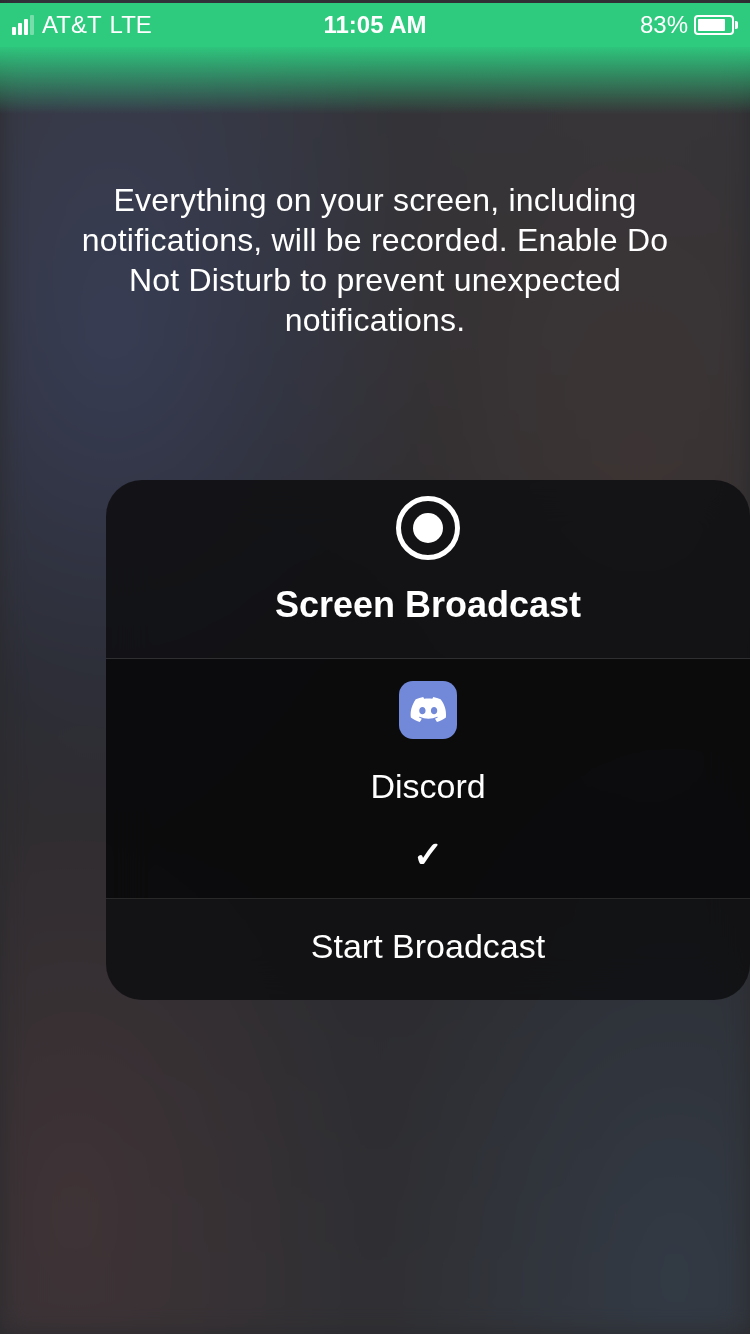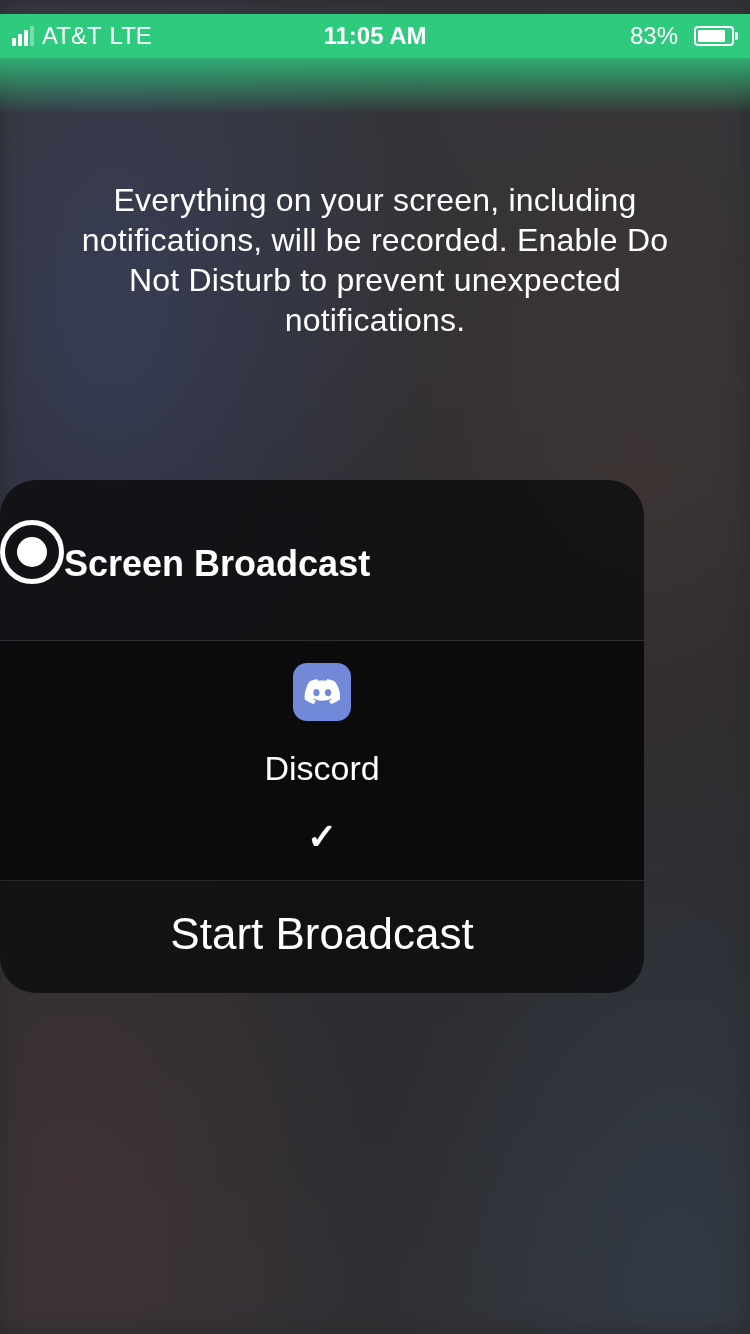--- a/index.html
+++ b/index.html
@@ -20,21 +20,21 @@
       inset: 0;
       background: radial-gradient(ellipse at 15% 25%, rgba(80,100,180,0.25) 0%, transparent 35%),
                   radial-gradient(ellipse at 85% 35%, rgba(120,80,60,0.2) 0%, transparent 40%),
                   radial-gradient(ellipse at 10% 90%, rgba(100,60,60,0.3) 0%, transparent 30%),
                   radial-gradient(ellipse at 90% 95%, rgba(60,90,120,0.25) 0%, transparent 30%),
                   linear-gradient(180deg, #35353a 0%, #2a2a2e 50%, #303034 100%);
       filter: blur(12px);
     }
     .status-bar {
       position: absolute;
-      top: 14px;
+      top: 3px;
       left: 0;
       right: 0;
       height: 44px;
       background: #2ecb7f;
       display: flex;
       align-items: center;
       justify-content: space-between;
       padding: 0 12px;
       color: #fff;
       font-size: 24px;
@@ -62,21 +62,21 @@
     .signal-bars span:nth-child(3) { height: 16px; }
     .signal-bars span:nth-child(4) { height: 20px; background: rgba(255,255,255,0.35); }
     .status-center {
       position: absolute;
       left: 50%;
       transform: translateX(-50%);
       font-weight: 600;
     }
     .status-right {
       display: flex;
-      gap: 16px;
+      gap: 6px;
     }
     .battery {
       display: flex;
       align-items: center;
     }
     .battery-body {
       width: 40px;
       height: 20px;
       border: 2px solid #fff;
       border-radius: 4px;
@@ -106,21 +106,21 @@
       z-index: 5;
     }
     .content {
       position: absolute;
       top: 0;
       left: 0;
       right: 0;
       bottom: 0;
       display: flex;
       flex-direction: column;
-      align-items: flex-start;
+      align-items: flex-end;
       z-index: 3;
     }
     .warning-text {
       margin-top: 180px;
       color: #fff;
       font-size: 32px;
       font-weight: 400;
       text-align: center;
       padding: 0 60px;
       line-height: 1.25;
@@ -129,23 +129,23 @@
     .broadcast-card {
       margin-top: 140px;
       width: 644px;
       background: rgba(15,15,17,0.88);
       border-radius: 36px;
       overflow: hidden;
       backdrop-filter: blur(20px);
     }
     .card-header {
       display: flex;
-      flex-direction: row;
-      align-items: center;
-      padding: 40px 0 32px;
+      flex-direction: column;
+      align-items: center;
+      padding: 16px 0 32px;
       border-bottom: 1px solid rgba(255,255,255,0.12);
     }
     .record-icon {
       width: 64px;
       height: 64px;
       border: 5px solid #fff;
       border-radius: 50%;
       display: flex;
       align-items: center;
       justify-content: center;
@@ -192,21 +192,21 @@
     }
     .checkmark {
       color: #fff;
       font-size: 36px;
       font-weight: 600;
     }
     .start-button {
       text-align: center;
       padding: 28px 0 34px;
       color: #fff;
-      font-size: 44px;
+      font-size: 34px;
       cursor: pointer;
     }
   </style>
 </head>
 <body>
 
 <div class="background"></div>
 <div class="green-fade"></div>
 
 <div class="status-bar">

